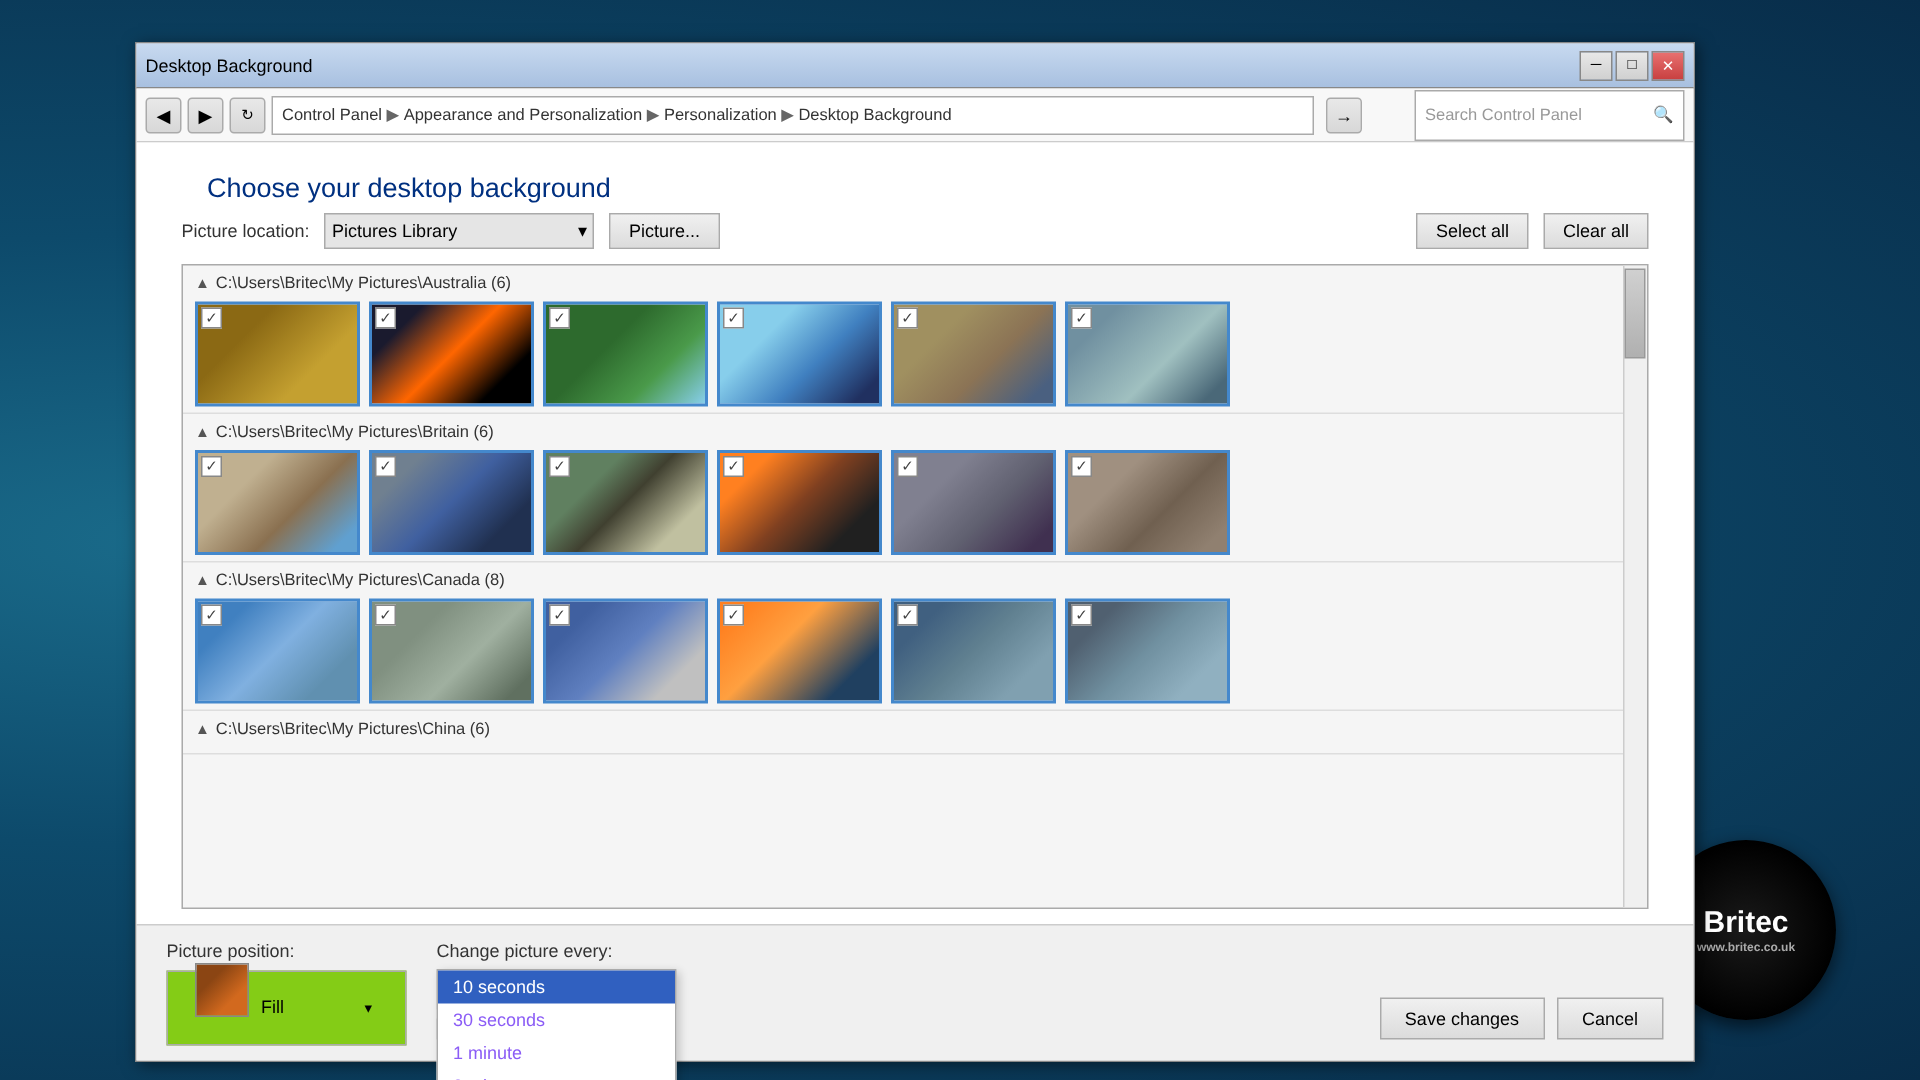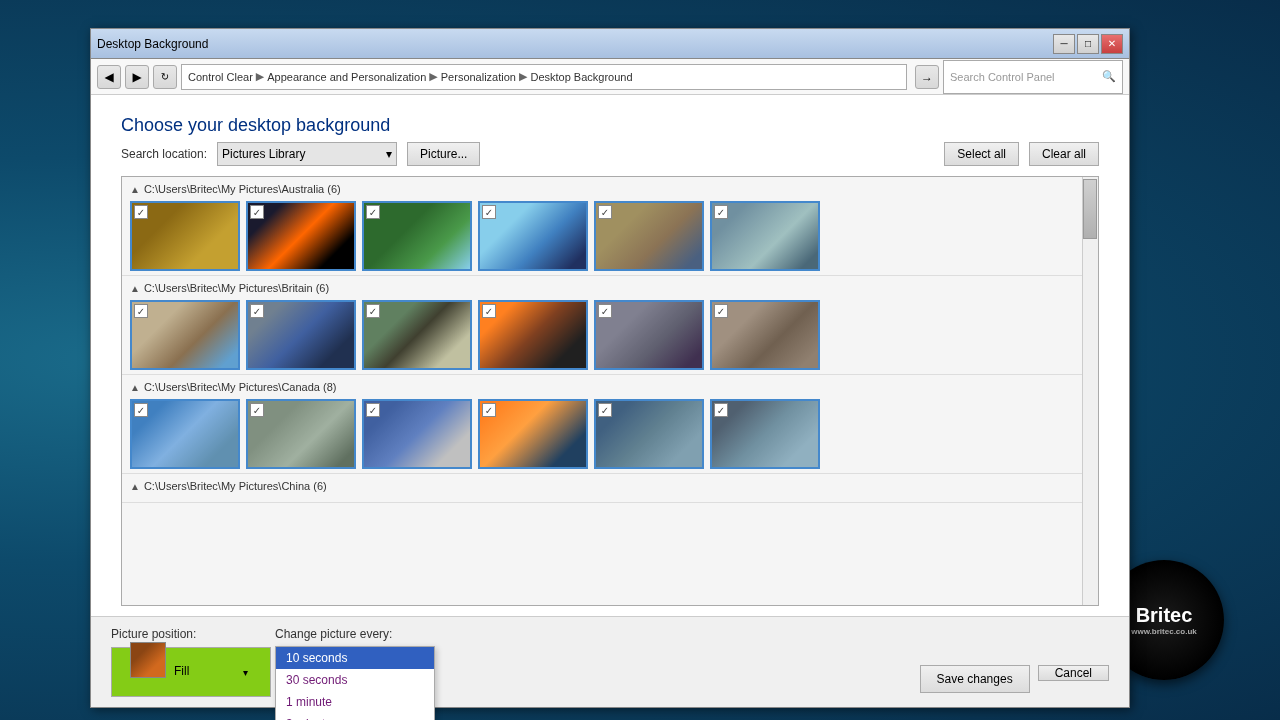--- a/index.html
+++ b/index.html
@@ -105,37 +105,39 @@
     .search-bar {
       width: 180px;
       height: 26px;
       border: 1px solid #aaa;
       background: white;
       display: flex;
       align-items: center;
       padding: 16px 6px;
       font-size: 11px;
       color: #999;
+      margin-left: 31px;
     }
 
     
     .main-content {
       flex: 1;
       background: white;
       padding: 20px 30px 10px 30px;
       display: flex;
       flex-direction: column;
       overflow: hidden;
     }
 
     .page-title {
       font-size: 18px;
       font-weight: 300;
       color: #003080;
       margin-bottom: 6px;
+      margin-left: 17px;
     }
     .page-subtitle {
       font-size: 12px;
       color: #333;
       margin-bottom: 14px;
     }
 
     .picture-location-row {
       display: flex;
       align-items: center;
@@ -262,21 +264,21 @@
     .t-canada-5 { background: linear-gradient(135deg, #406080 20%, #608090 50%, #80a0b0 80%); }
     .t-canada-6 { background: linear-gradient(135deg, #506070 20%, #7090a0 50%, #90b0c0 80%); }
 
     
     .bottom-bar {
       background: #f0f0f0;
       border-top: 1px solid #ccc;
       padding: 10px 20px;
       display: flex;
       align-items: flex-start;
-      gap: 4px;
+      gap: 20px;
       min-height: 80px;
       position: relative;
     }
 
     .position-section {
       display: flex;
       flex-direction: column;
       gap: 6px;
     }
     .section-label {
@@ -338,21 +340,21 @@
       width: 160px;
       background: white;
       border: 1px solid #aaa;
       z-index: 100;
       box-shadow: 2px 2px 6px rgba(0,0,0,0.2);
     }
     .dropdown-item {
       padding: 4px 10px;
       font-size: 12px;
       cursor: pointer;
-      color: #701a75;
+      color: #8b5cf6;
     }
     .dropdown-item.hovered {
       background: #3060c0;
       color: white;
     }
 
     .shuffle-row {
       display: flex;
       align-items: center;
       gap: 6px;
@@ -380,21 +382,21 @@
       height: 28px;
       background: linear-gradient(to bottom, #f0f0f0, #dcdcdc);
       border: 1px solid #aaa;
       padding: 0 16px;
       cursor: pointer;
       font-size: 12px;
       display: flex;
       align-items: center;
     }
     .cancel-btn {
-      height: 16px;
+      height: 28px;
       background: linear-gradient(to bottom, #f0f0f0, #dcdcdc);
       border: 1px solid #aaa;
       padding: 0 16px;
       cursor: pointer;
       font-size: 12px;
       display: flex;
       align-items: center;
     }
 
     
@@ -439,40 +441,40 @@
       <div class="tb-btn">□</div>
       <div class="tb-btn close">✕</div>
     </div>
   </div>
 
   <div class="address-bar">
     <div class="nav-btn">◀</div>
     <div class="nav-btn">▶</div>
     <div class="nav-btn" style="font-size:10px;">↻</div>
     <div class="breadcrumb-bar">
-      <span>Control Clear</span>
+      <span>Control Panel</span>
       <span class="breadcrumb-sep">▶</span>
       <span>Appearance and Personalization</span>
       <span class="breadcrumb-sep">▶</span>
       <span>Personalization</span>
       <span class="breadcrumb-sep">▶</span>
       <span>Desktop Background</span>
     </div>
     <div class="nav-btn" style="margin-left:4px;">→</div>
     <div class="search-bar">
       <span>Search Control Panel</span>
       <span style="margin-left:auto; font-size:11px;">🔍</span>
     </div>
   </div>
 
   <div class="main-content">
     <div class="page-title">Choose your desktop background</div>
 
     <div class="picture-location-row">
-      <span class="picture-location-label">Search location:</span>
+      <span class="picture-location-label">Picture location:</span>
       <div class="picture-location-select">
         <span>Pictures Library</span>
         <span>▾</span>
       </div>
       <div class="browse-btn">Picture...</div>
       <div class="spacer"></div>
       <div class="select-all-btn">Select all</div>
       <div class="clear-all-btn">Clear all</div>
     </div>
 

